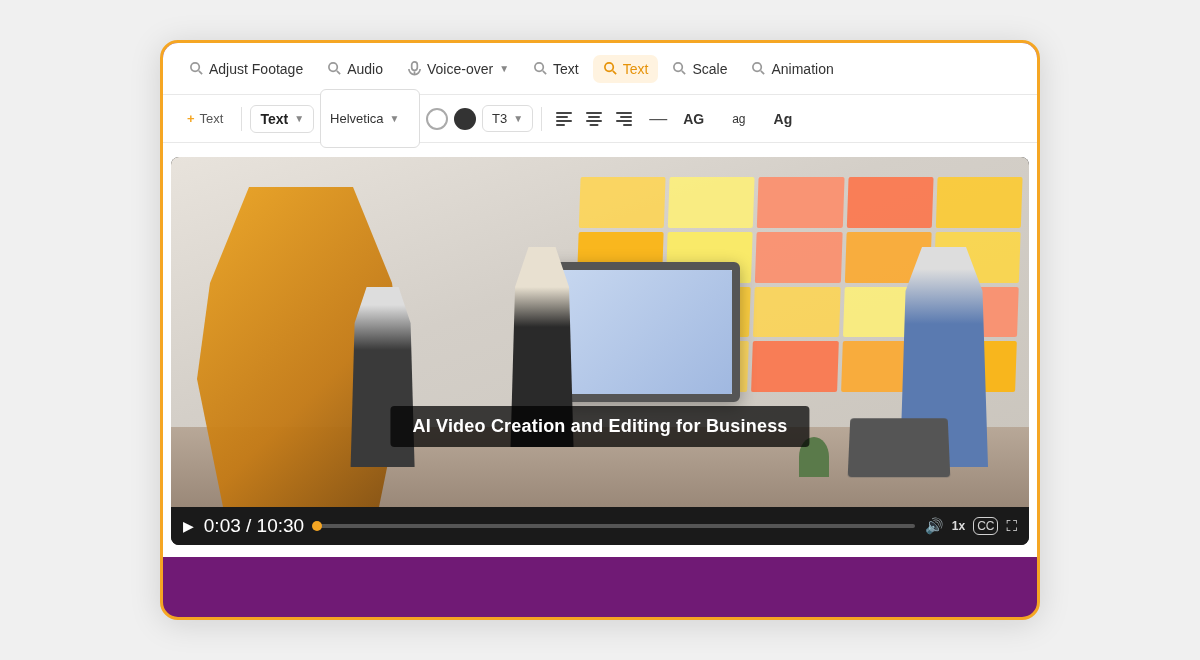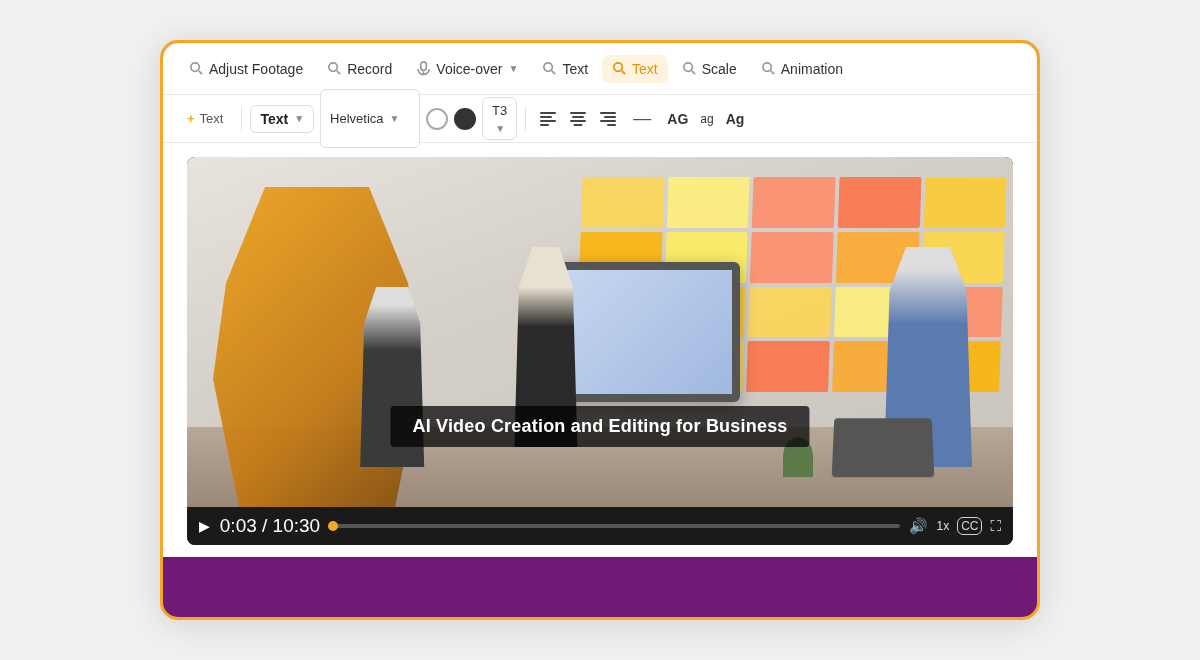--- a/index.html
+++ b/index.html
@@ -131,21 +131,20 @@
       display: flex;
       align-items: center;
       gap: 5px;
       padding: 5px 9px;
       border: 1px solid #ddd;
       border-radius: 6px;
       font-size: 13px;
       color: #333;
       cursor: pointer;
       background: #fff;
-      flex-direction: column;
     }
     .align-group {
       display: flex;
       align-items: center;
       gap: 2px;
     }
     .align-btn {
       width: 28px; height: 28px;
       display: flex; align-items: center; justify-content: center;
       border-radius: 5px;
@@ -156,37 +155,37 @@
     .dash-btn {
       width: 28px; height: 28px;
       display: flex; align-items: center; justify-content: center;
       font-size: 18px;
       color: #555;
       cursor: pointer;
     }
     .text-style-group {
       display: flex;
       align-items: center;
-      gap: 6px;
+      gap: 22px;
       margin-left: 2px;
     }
     .text-style {
       font-size: 14px;
       font-weight: 700;
       color: #333;
       cursor: pointer;
       padding: 2px 3px;
       border-radius: 4px;
     }
     .text-style-sm { font-size: 12px; font-weight: 400; }
     .text-style-cap { font-size: 14px; text-transform: uppercase; font-weight: 700; }
 
     
     .video-area {
-      padding: 14px 24px 12px;
+      padding: 14px 8px 12px;
       background: #fff;
     }
     .video-wrapper {
       position: relative;
       border-radius: 8px;
       overflow: hidden;
       background: #1a1a1a;
     }
     .video-canvas {
       width: 100%;
@@ -313,21 +312,21 @@
       gap: 8px;
       color: #fff;
     }
     .ctrl-icon {
       font-size: 15px;
       cursor: pointer;
       opacity: 0.85;
     }
     .speed-label {
       font-size: 12px;
-      font-weight: 400;
+      font-weight: 700;
       color: #fff;
       opacity: 0.85;
     }
     
     .desk-area {
       position: absolute;
       bottom: 0; left: 0; right: 0;
       height: 80px;
       background: linear-gradient(to bottom, #b8a898 0%, #9a8878 100%);
     }
@@ -387,21 +386,21 @@
           <line x1="10.5" y1="10.5" x2="14" y2="14"></line>
         </svg>
       <span>Adjust Footage</span>
     </div>
 
     <div class="toolbar-item">
       <svg class="toolbar-icon" viewBox="0 0 16 16" fill="none" stroke="#555" stroke-width="1.8">
           <circle cx="6.5" cy="6.5" r="4.5"></circle>
           <line x1="10.5" y1="10.5" x2="14" y2="14"></line>
         </svg>
-      <span>Record</span>
+      <span>Audio</span>
     </div>
 
     <div class="toolbar-item">
       <svg class="toolbar-icon mic-icon" viewBox="0 0 16 16" fill="none" stroke="#555" stroke-width="1.8">
         <rect x="5" y="1" width="6" height="9" rx="3"></rect>
         <path d="M2 8.5A6 6 0 0 0 14 8.5"></path>
         <line x1="8" y1="14.5" x2="8" y2="11"></line>
       </svg>
       <span>Voice-over</span>
       <span class="dropdown-arrow">▼</span>

